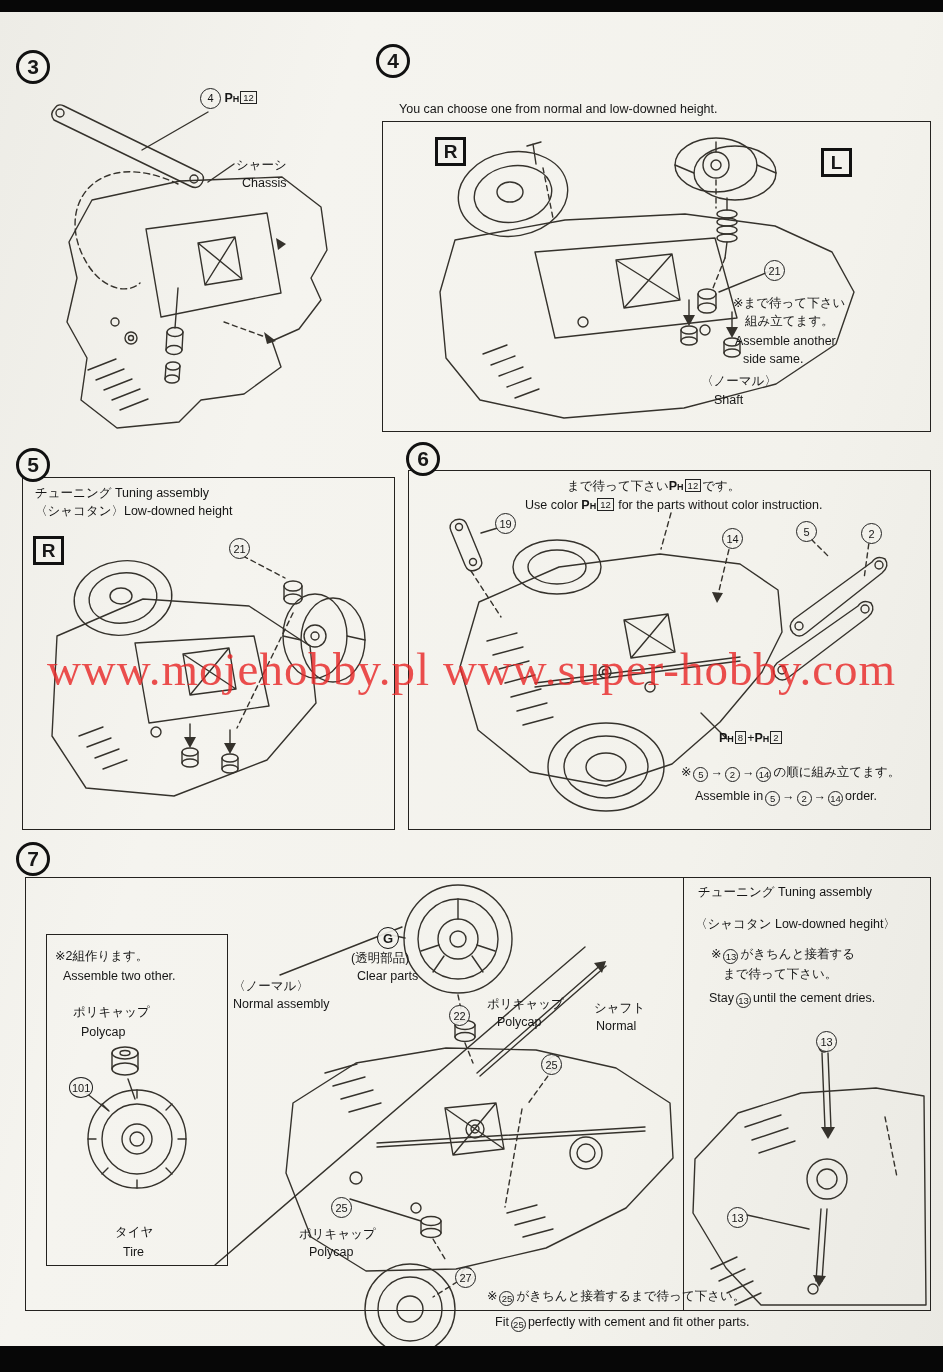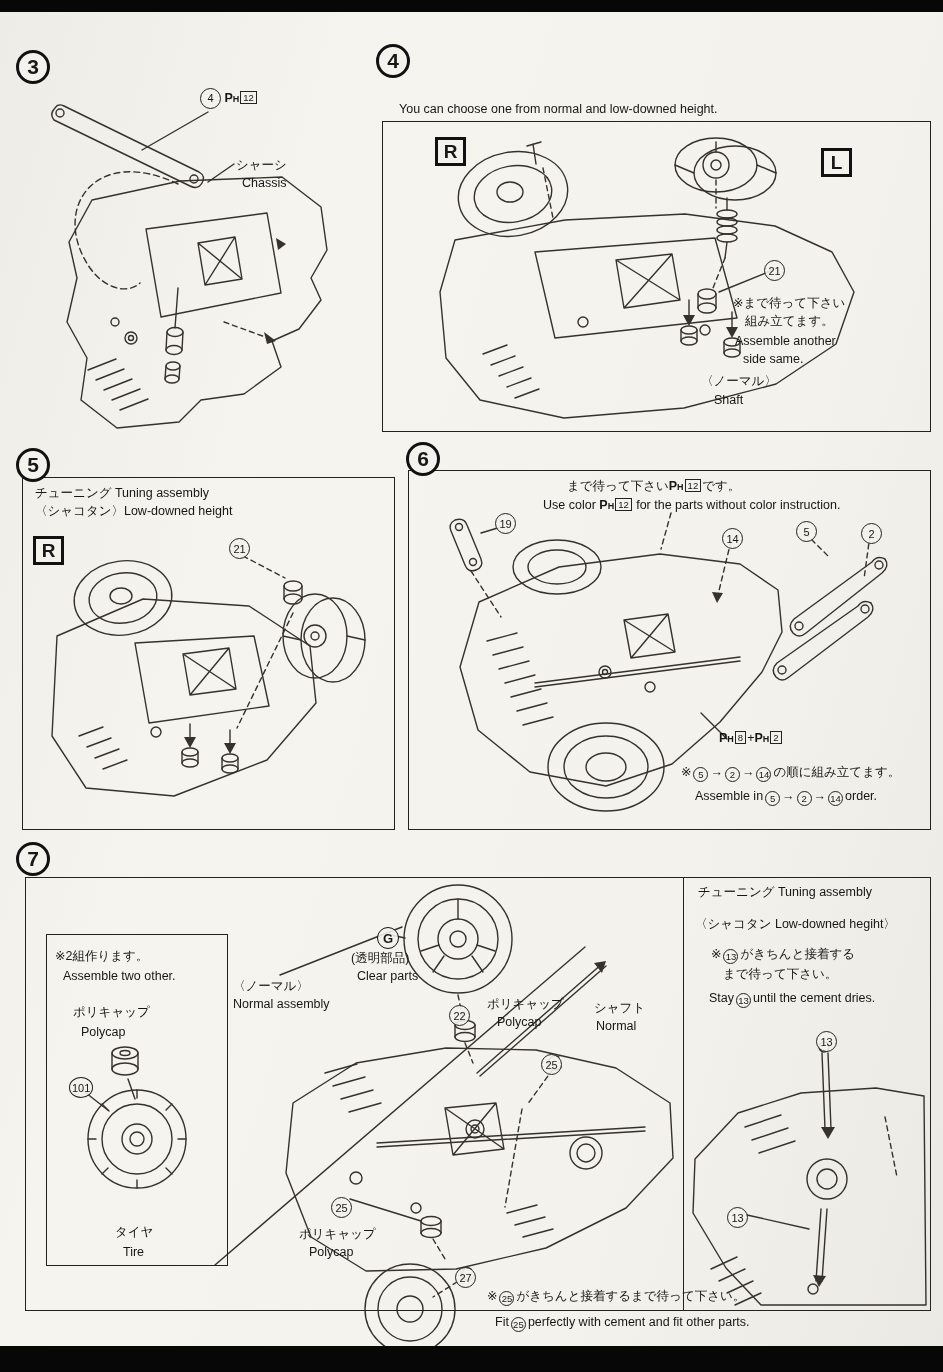--- a/index.html
+++ b/index.html
@@ -242,21 +242,21 @@
         <path d="M 461,64 L 455,108" stroke-dasharray="5 4"></path>
         <path d="M 262,42 L 252,78" stroke-dasharray="5 4"></path>
         <path d="M 318,268 L 292,242"></path>
       </g>
       <polygon points="308,132 303,121 314,122" fill="#35322c"></polygon>
     </svg>
 
     <div class="t" style="left:158px;top:8px">
       <span>まで待って下さい</span><span class="ph"><span>P</span><span class="sub">H</span></span><span class="box-num">12</span><span>です。</span>
     </div>
-    <div class="t" style="left:134px;top:27px">
+    <div class="t" style="left:116px;top:27px">
       <span>Use color</span> <span class="ph"><span>P</span><span class="sub">H</span></span><span class="box-num">12</span> <span>for the parts without color instruction.</span>
     </div>
     <span class="callout abs-callout" style="left:86px;top:42px">
         <span>19</span>
       </span>
     <span class="callout abs-callout" style="left:313px;top:57px">
         <span>14</span>
       </span>
     <span class="callout abs-callout" style="left:387px;top:50px">
         <span>5</span>
@@ -280,20 +280,21 @@
       <span>Assemble in</span><span class="callout-sm">
           <span>5</span>
         </span><span>→</span><span class="callout-sm">
           <span>2</span>
         </span><span>→</span><span class="callout-sm">
           <span>14</span>
         </span><span>order.</span>
     </div>
   </div>
 
+  <div class="watermark" style="top:642px">www.mojehobby.pl www.super-hobby.com</div>
 
   <div class="step-num" style="left:16px;top:842px">
       <span>7</span>
     </div>
 
   <svg class="art" style="left:25px;top:877px" width="906" height="478" viewBox="0 0 906 478">
     <g stroke="#35322c" stroke-width="1.4" fill="none">
 
       <ellipse cx="100" cy="176" rx="13" ry="6"></ellipse>
       <path d="M 87,176 L 87,192 M 113,176 L 113,192"></path>

